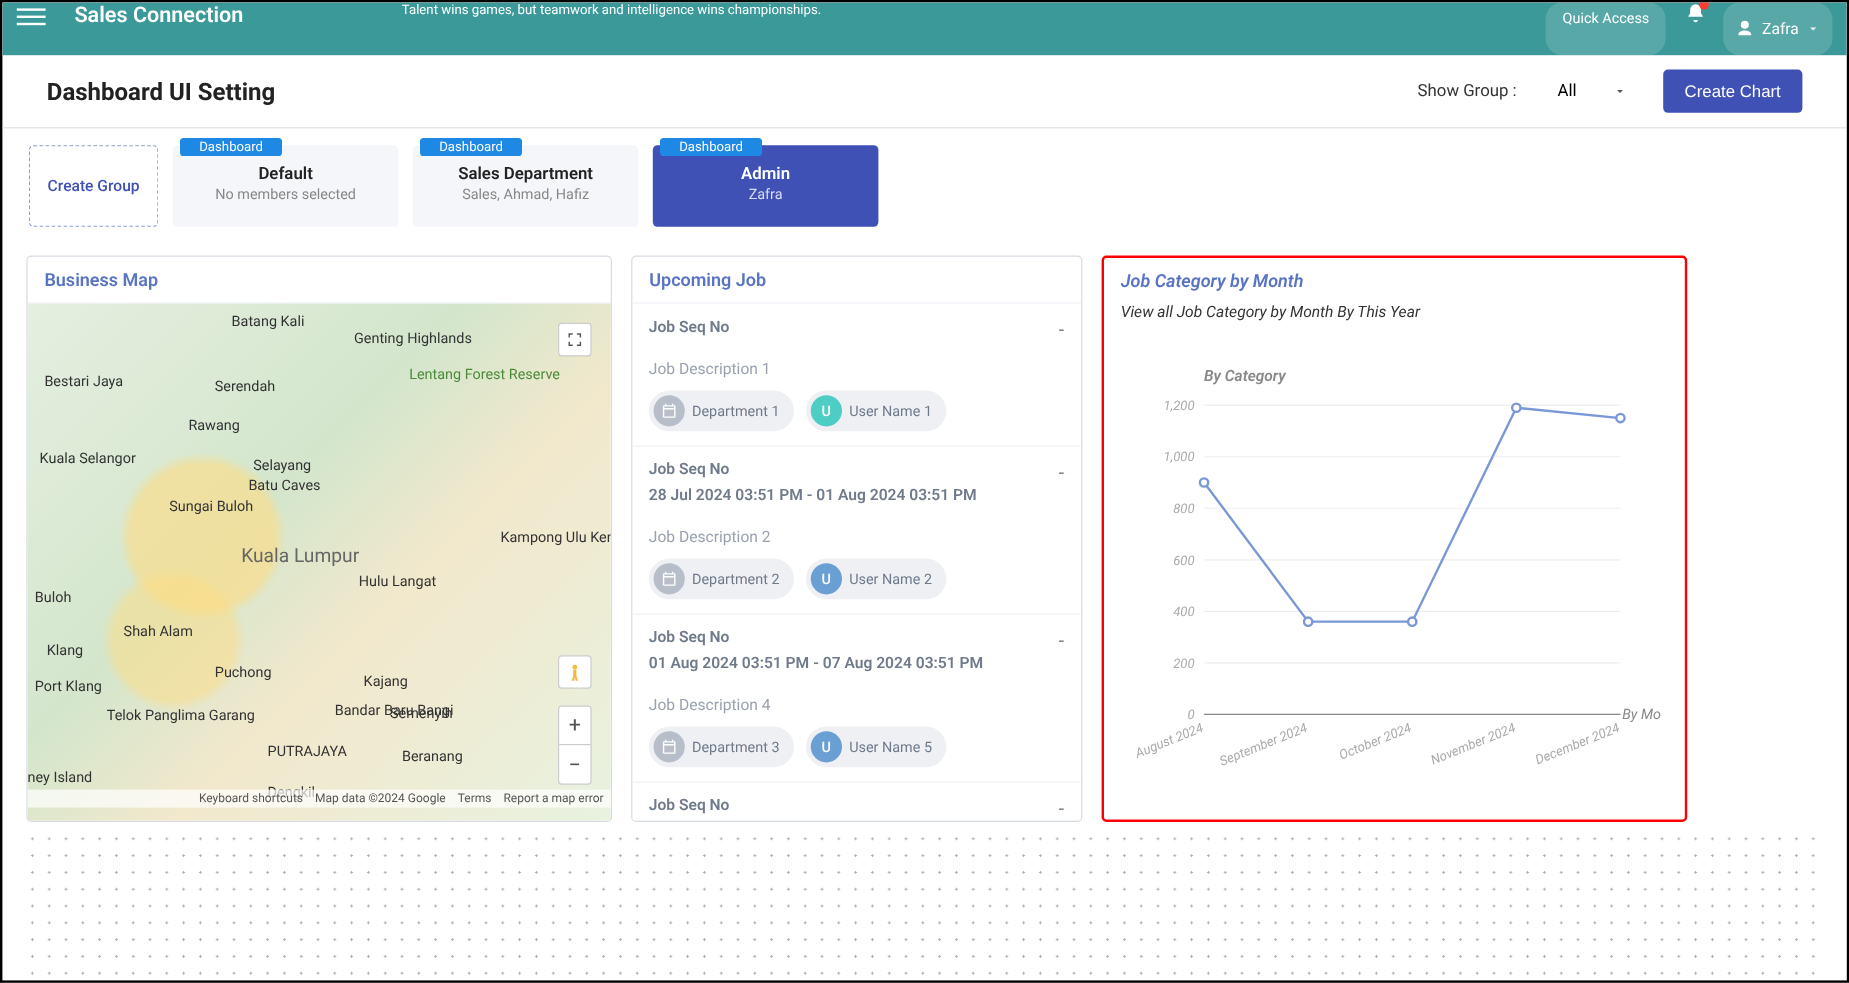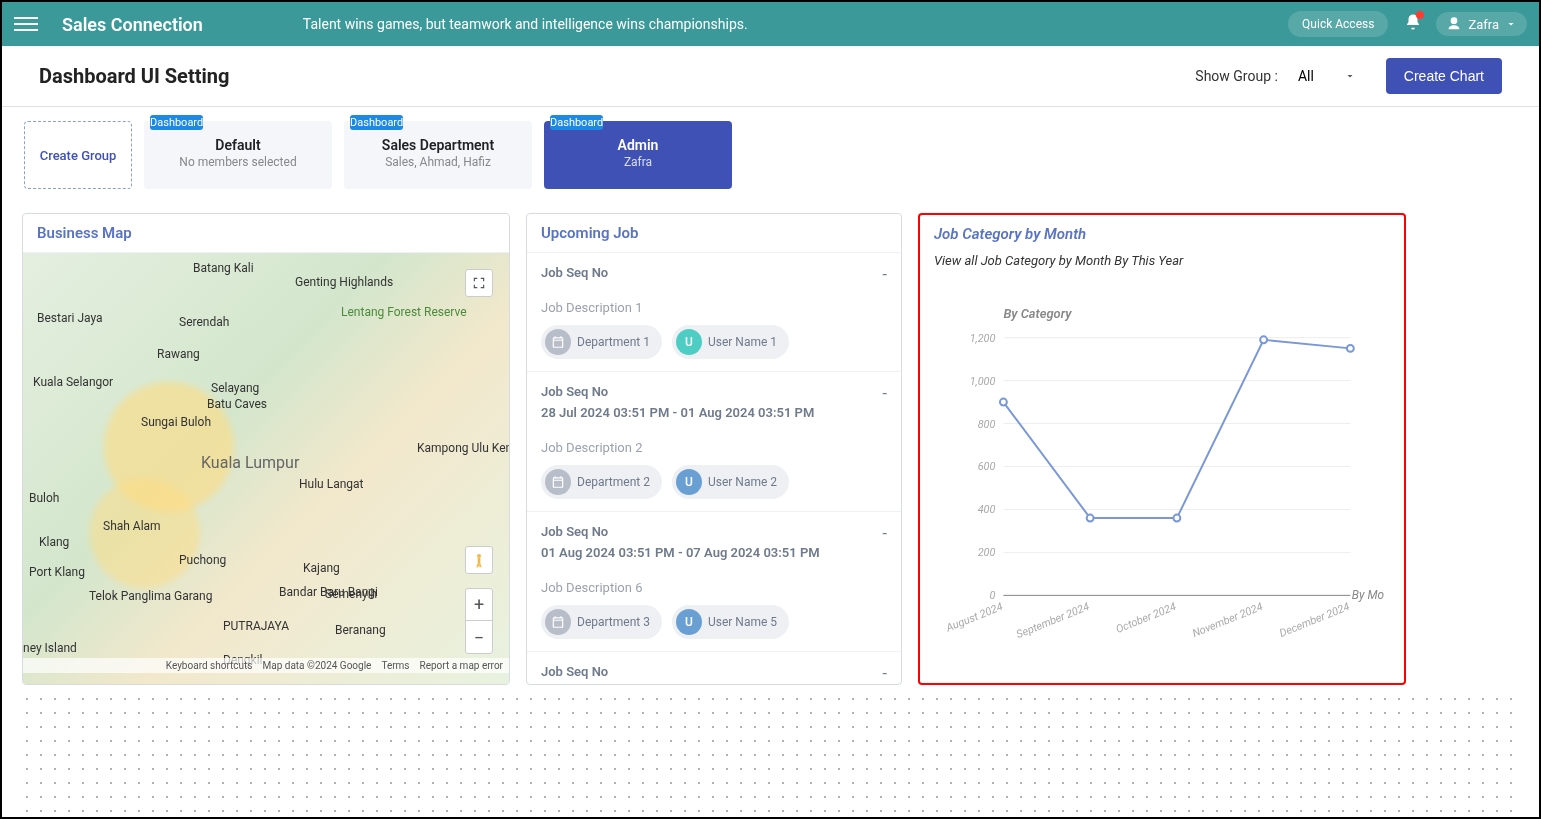--- a/index.html
+++ b/index.html
@@ -1,42 +1,42 @@
 <!DOCTYPE html>
 <html><head>
 <meta charset="utf-8">
 <style>
   * { box-sizing: border-box; margin: 0; padding: 0; }
   body { font-family: -apple-system, BlinkMacSystemFont, "Segoe UI", Roboto, Arial, sans-serif; background: #fff; width: 1541px; height: 819px; border: 2px solid #000; overflow: hidden; }
   
-  .topbar { background: #3b9999; height: 44px; display: flex; align-items: center; color: #fff; padding: 0 12px; }
+  .topbar { background: #3b9999; height: 44px; display: flex; color: #fff; padding: 0 12px; }
   .hamburger { width: 24px; height: 24px; display: flex; flex-direction: column; justify-content: center; gap: 4px; cursor: pointer; margin-right: 24px; }
   .hamburger span { display: block; height: 2px; background: #fff; width: 100%; }
   .brand { font-size: 18px; font-weight: 600; margin-right: 100px; }
-  .tagline { font-size: 14px; flex: 1; }
+  .tagline { font-size: 11px; flex: 1; margin-left: 32px; }
   .quick-access { background: rgba(255,255,255,0.15); padding: 6px 14px; border-radius: 14px; font-size: 12px; margin-right: 16px; cursor: pointer; }
   .bell-wrap { position: relative; margin-right: 14px; cursor: pointer; }
   .bell { width: 18px; height: 18px; fill: #fff; }
   .bell-dot { position: absolute; top: -2px; right: -2px; width: 8px; height: 8px; background: #ff3b30; border-radius: 50%; }
   .user-pill { display: flex; align-items: center; gap: 6px; background: rgba(255,255,255,0.15); padding: 4px 10px; border-radius: 14px; cursor: pointer; font-size: 13px; }
   .user-pill svg.avatar { width: 16px; height: 16px; fill: #fff; }
   .user-pill svg.chev { width: 12px; height: 12px; fill: #fff; }
   
   .header-row { display: flex; align-items: center; padding: 12px 37px; border-bottom: 1px solid #e0e0e0; }
   .header-title { font-size: 20px; font-weight: 700; color: #222; flex: 1; }
-  .show-group-lbl { font-size: 14px; color: #333; margin-right: 10px; }
+  .show-group-lbl { font-size: 14px; color: #333; margin-right: 24px; }
   .show-group-sel { display: flex; align-items: center; gap: 30px; padding: 6px 10px; cursor: pointer; font-size: 14px; }
   .show-group-sel svg { width: 12px; height: 12px; fill: #555; }
   .create-chart-btn { background: #3f51b5; color: #fff; border: none; padding: 10px 18px; border-radius: 4px; font-size: 14px; font-weight: 500; margin-left: 20px; cursor: pointer; }
   
   .groups-row { display: flex; gap: 12px; padding: 14px 22px; }
   .create-group-card { width: 108px; height: 68px; border: 1px dashed #8aa0d0; display: flex; align-items: center; justify-content: center; color: #3f51b5; font-size: 13px; font-weight: 500; border-radius: 4px; cursor: pointer; }
   .dash-card { width: 188px; height: 68px; position: relative; background: #f4f6fa; border-radius: 4px; padding: 6px 10px; cursor: pointer; }
   .dash-card.active { background: #3f51b5; color: #fff; }
-  .dash-badge { position: absolute; top: -6px; left: 6px; background: #1e88e5; color: #fff; font-size: 11px; padding: 1px 0; border-radius: 3px; }
+  .dash-badge { position: absolute; top: -6px; left: 6px; background: #1e88e5; color: #fff; font-size: 11px; padding: 1px 16px; border-radius: 3px; }
   .dash-title { font-size: 14px; font-weight: 600; text-align: center; margin-top: 10px; color: #222; }
   .dash-card.active .dash-title { color: #fff; }
   .dash-sub { font-size: 12px; text-align: center; color: #888; margin-top: 2px; }
   .dash-card.active .dash-sub { color: #d8ddf3; }
   
   .panels-row { display: flex; gap: 16px; padding: 10px 20px 18px; height: 500px; }
   .panel { border: 1px solid #d6dbe3; border-radius: 4px; background: #fff; display: flex; flex-direction: column; overflow: hidden; }
   .panel.map { width: 488px; }
   .panel.jobs { width: 376px; }
   .panel.chart-wrap { width: 488px; position: relative; font-style: italic; }
@@ -238,21 +238,21 @@
             <span class="tag">
               <span class="circ blue">U</span>
               <span>User Name 2</span>
             </span>
           </div>
         </div>
         <div class="job-item">
           <div class="job-seq">Job Seq No</div>
           <span class="job-dash">-</span>
           <div class="job-time">01 Aug 2024 03:51 PM - 07 Aug 2024 03:51 PM</div>
-          <div class="job-desc">Job Description 6</div>
+          <div class="job-desc">Job Description 4</div>
           <div class="job-tags">
             <span class="tag">
               <span class="circ cal">
                 <svg viewBox="0 0 24 24">
                   <path d="M19 4h-1V2h-2v2H8V2H6v2H5a2 2 0 0 0-2 2v14a2 2 0 0 0 2 2h14a2 2 0 0 0 2-2V6a2 2 0 0 0-2-2zm0 16H5V10h14zm0-12H5V6h14z"></path>
                 </svg>
               </span>
               <span>Department 3</span>
             </span>
             <span class="tag">

